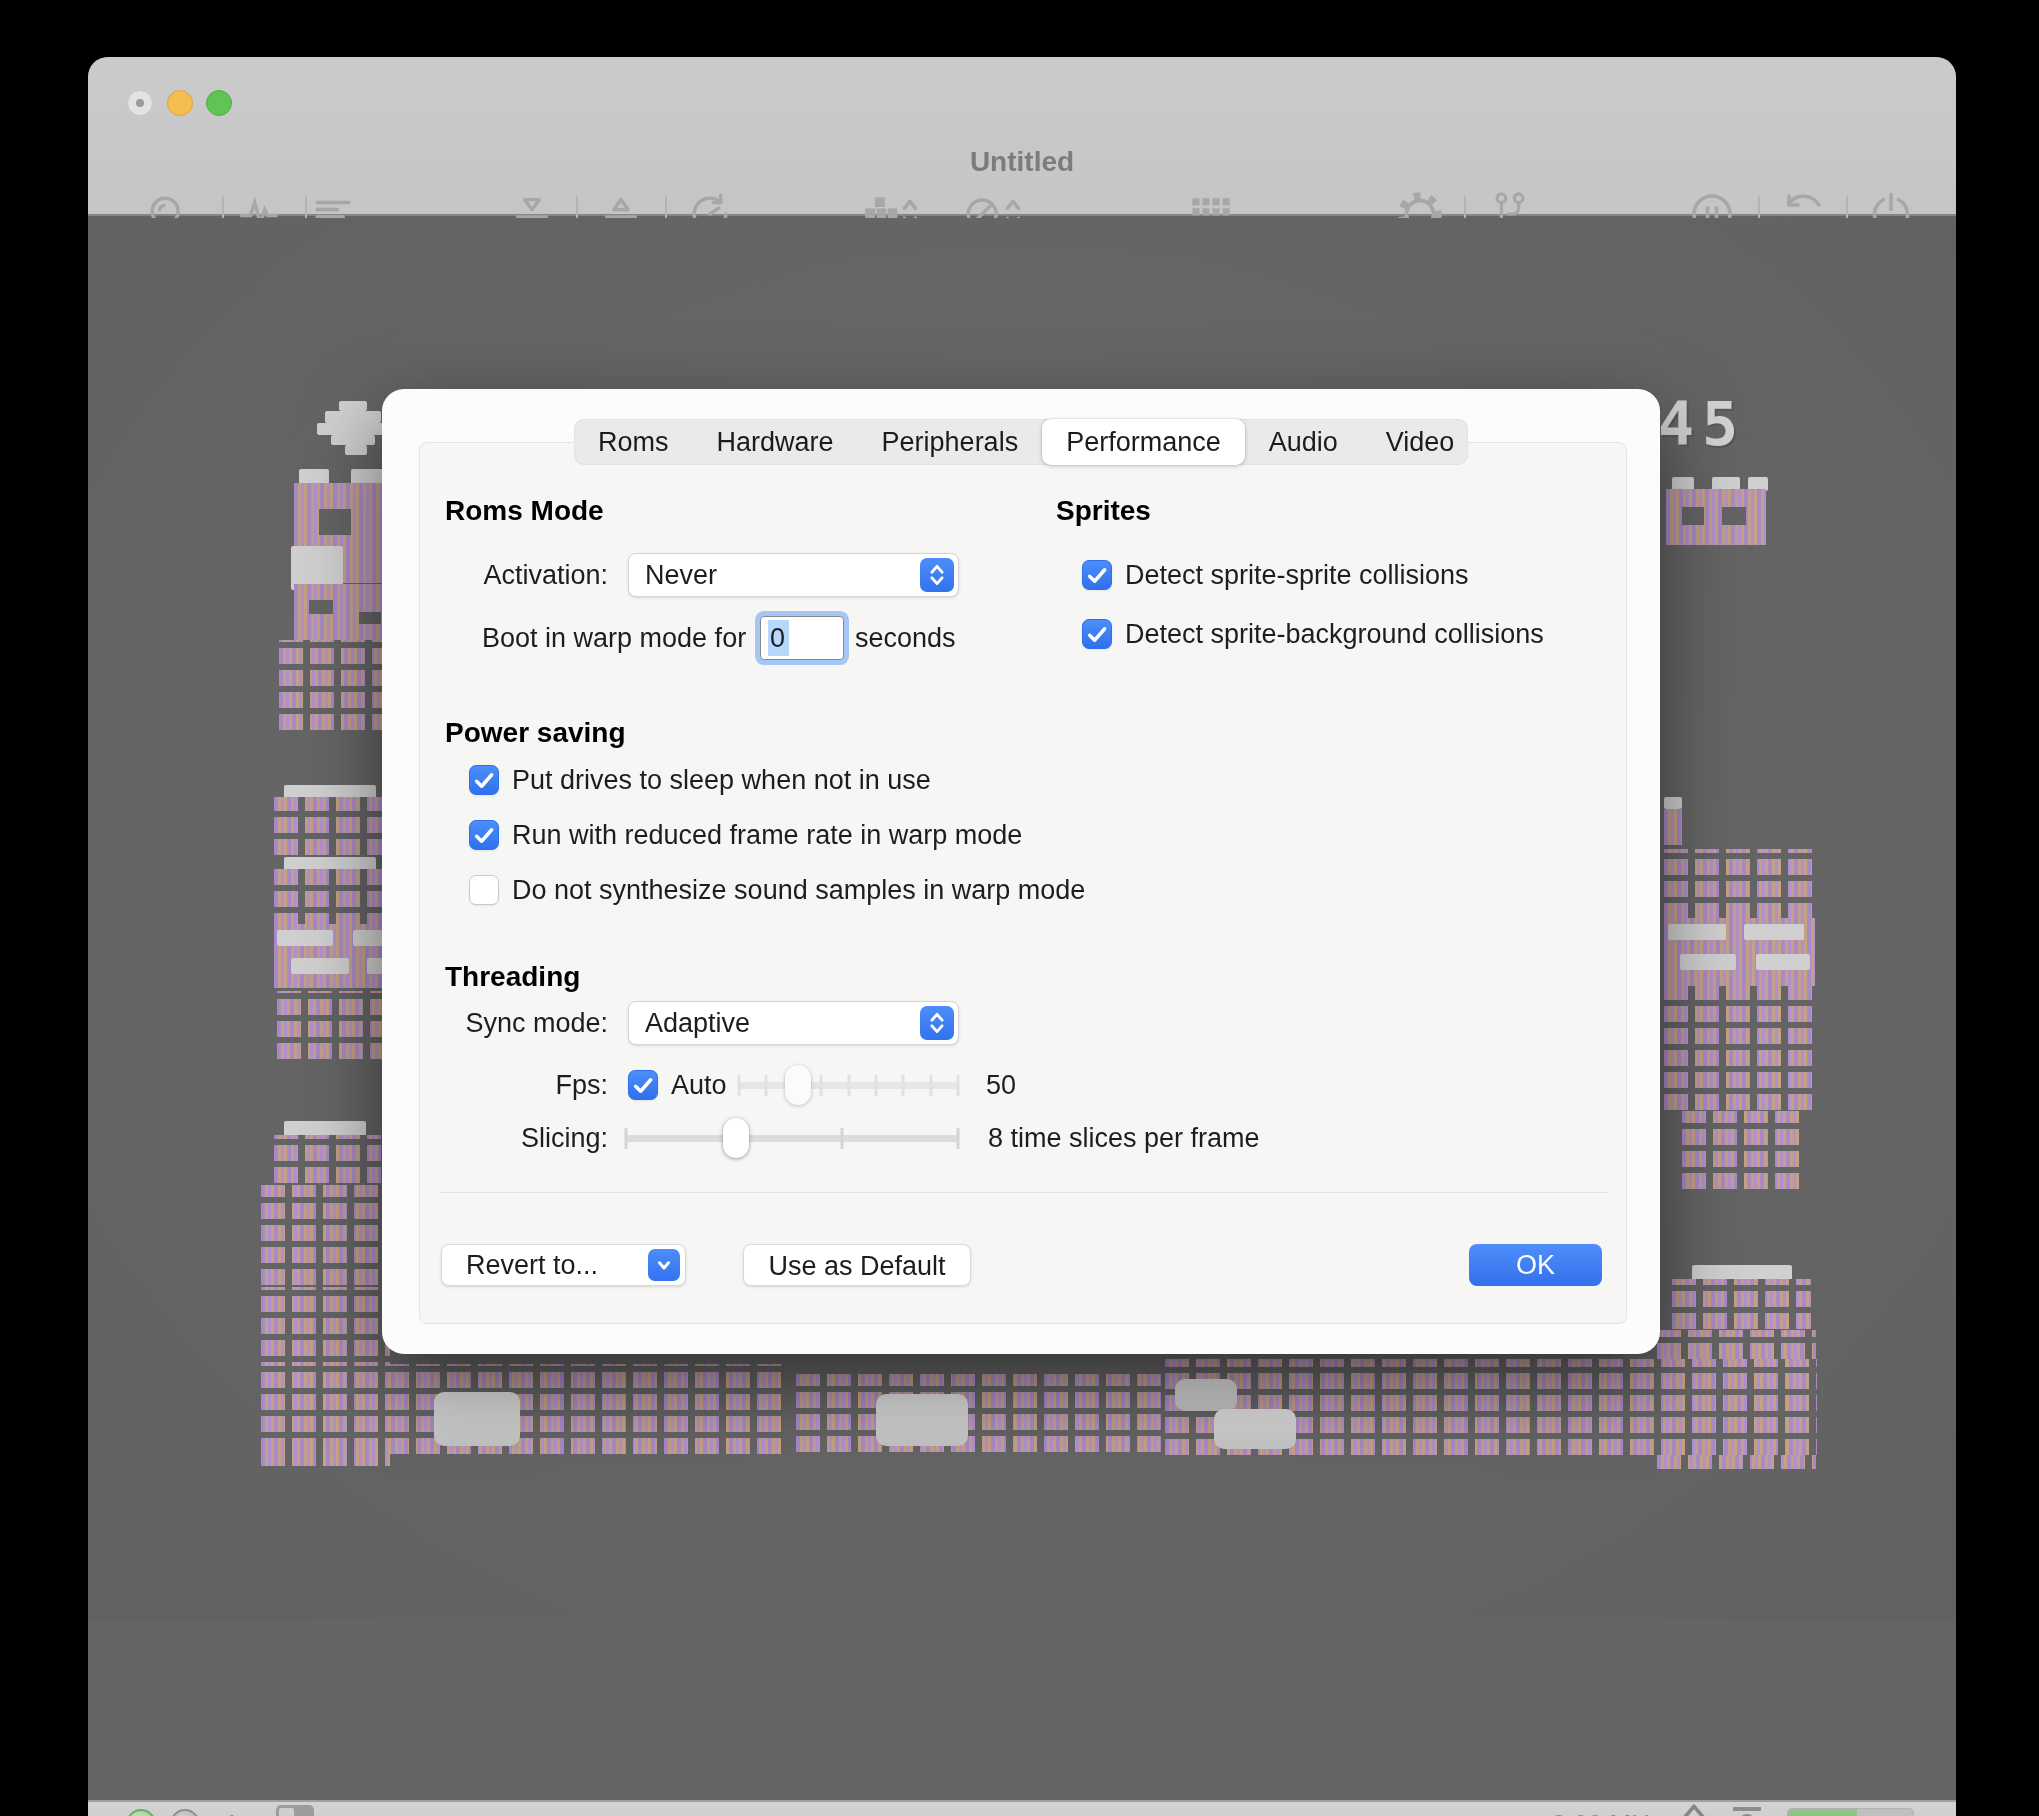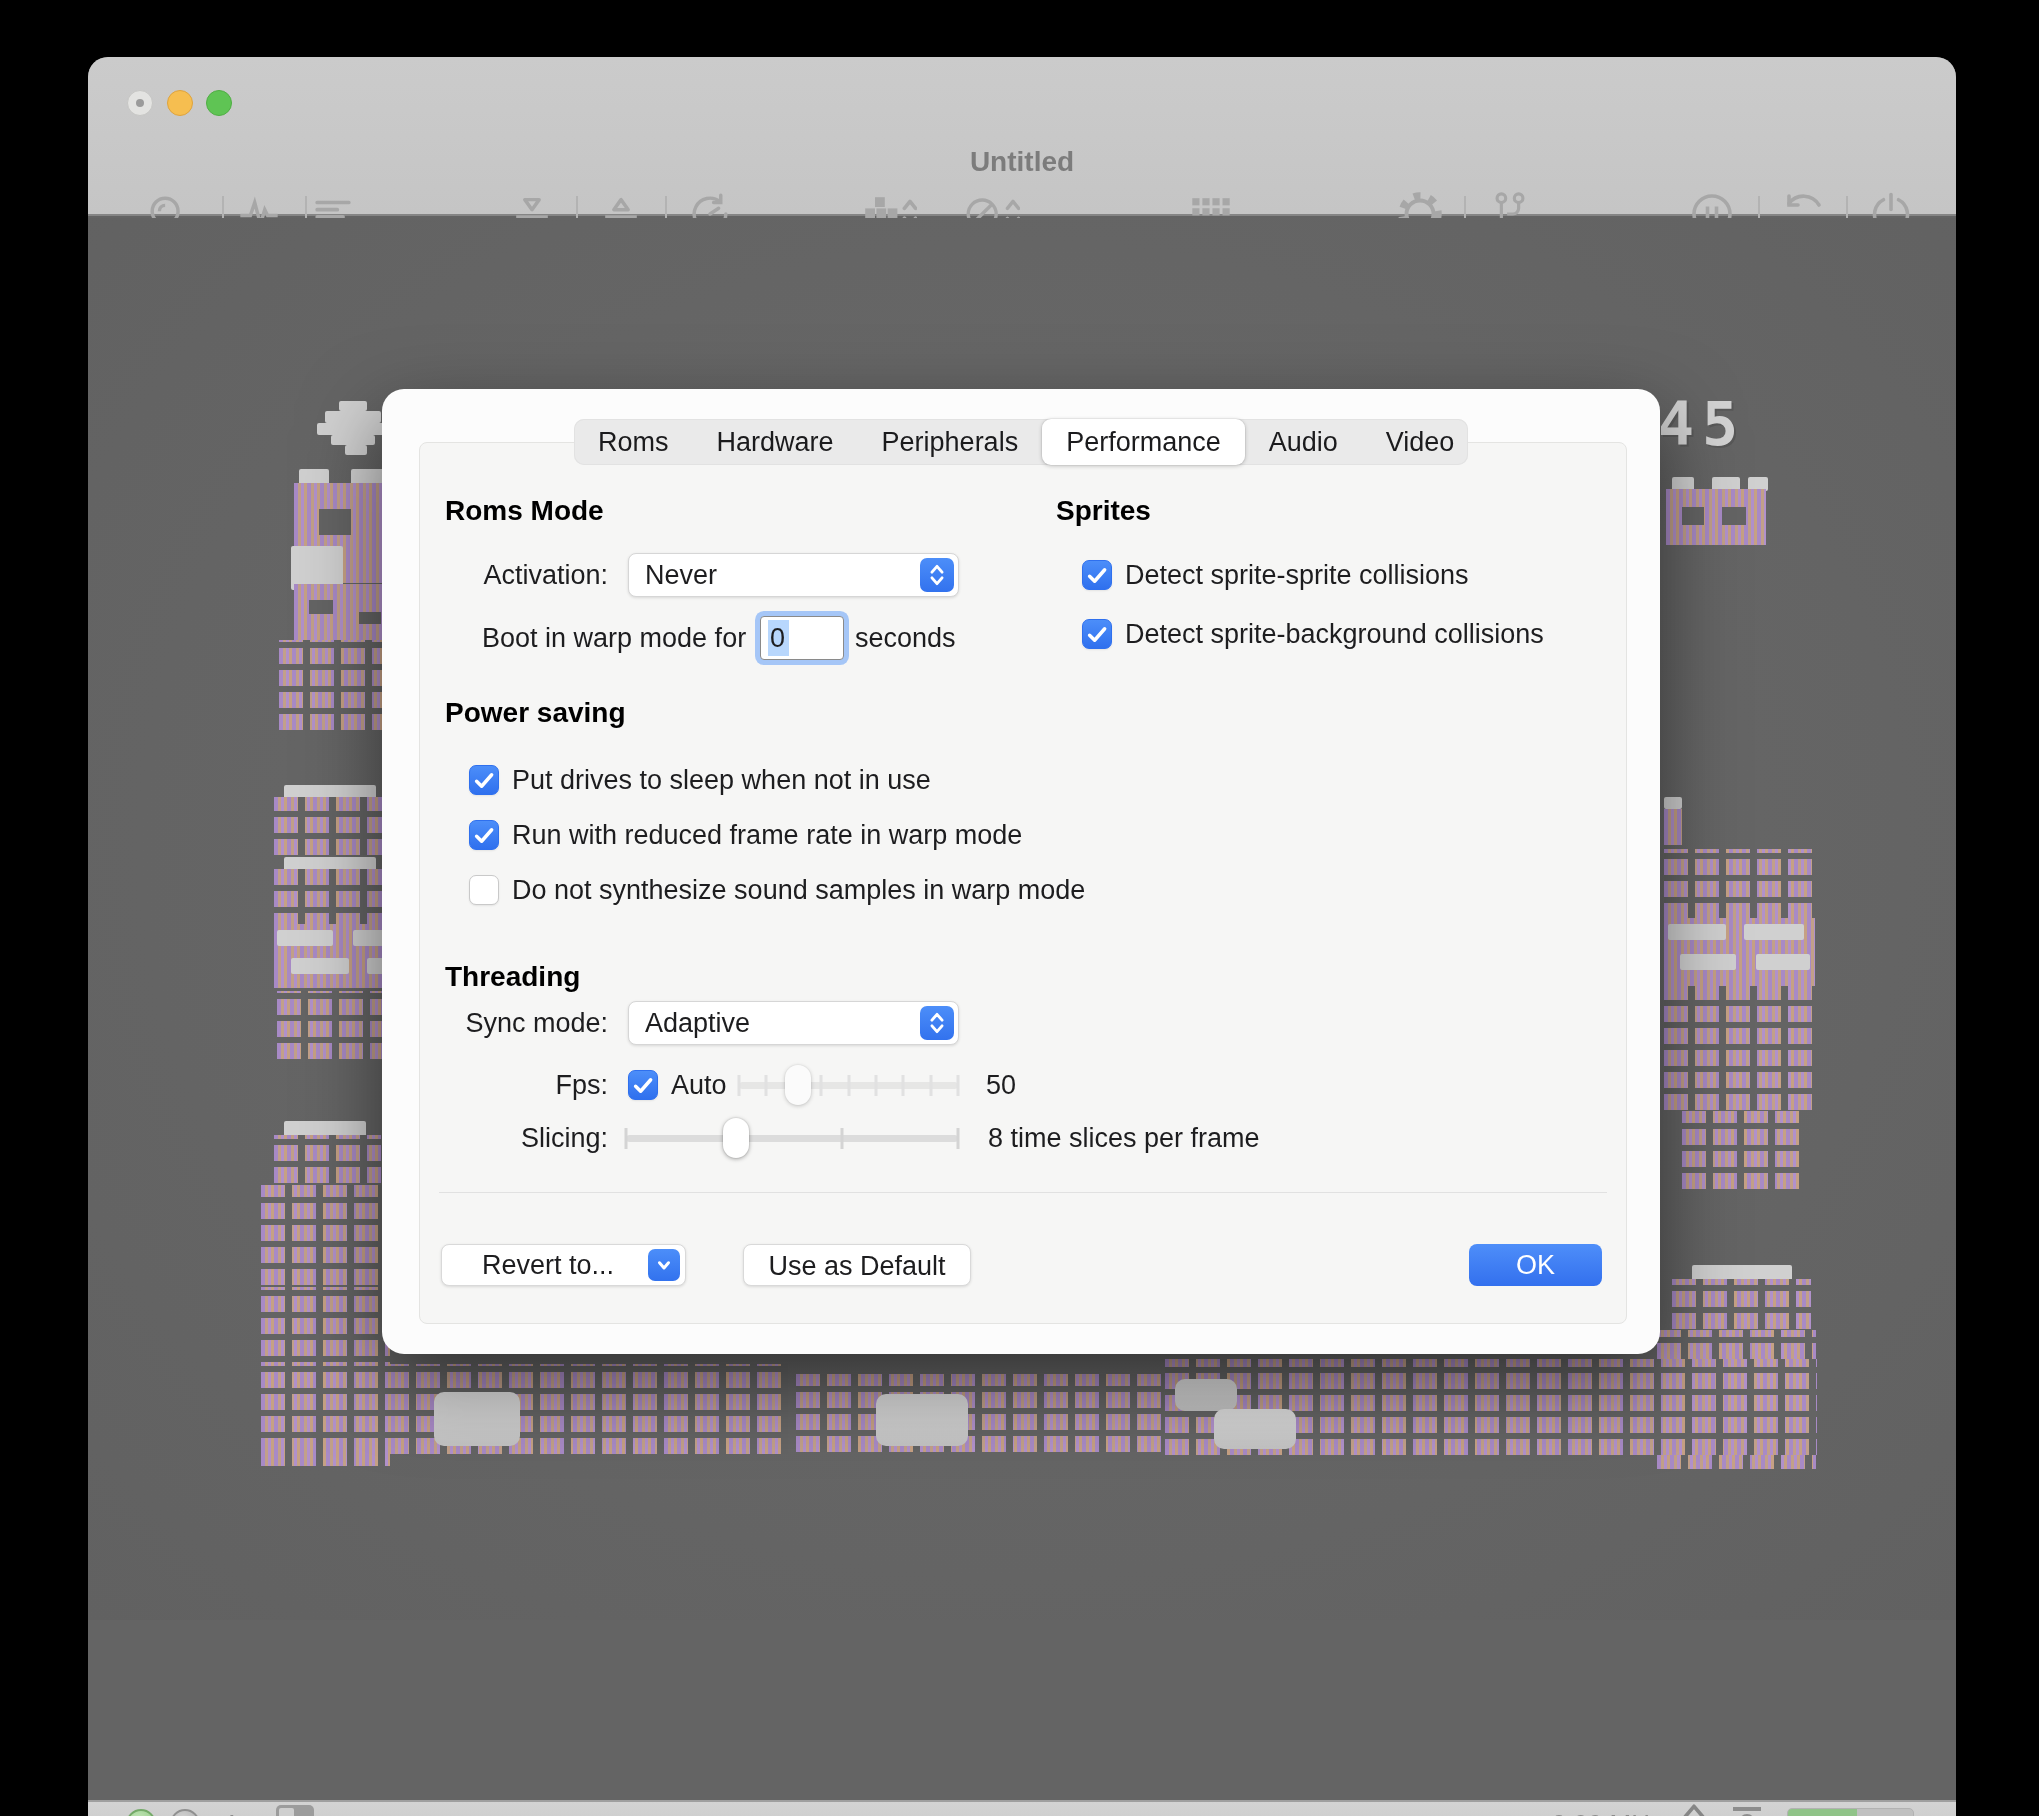--- a/index.html
+++ b/index.html
@@ -110,21 +110,21 @@
   .slider.dim { opacity:.6; }
 
   .hsep { position:absolute; left:57px; width:1168px; height:1px; background:#e1e1e1; }
 
   .btn { position:absolute; height:42px; border-radius:8px; font-size:27px; text-align:center;
     line-height:42px; cursor:default; }
   .btn-plain { background:#fff; border:1px solid #d9d9d9; box-shadow:0 1px 3px rgba(0,0,0,.12); color:#1d1d1f; }
   .btn-blue { background:linear-gradient(#4e8ef9,#3370ee); color:#fff; }
   .revert { position:absolute; height:42px; background:#fff; border:1px solid #d9d9d9; border-radius:8px;
     box-shadow:0 1px 3px rgba(0,0,0,.12); display:flex; align-items:center; }
-  .revert .rtext { flex:1; padding-left:16px;margin-left:24px; }
+  .revert .rtext { flex:1; padding-left:24px; }
   .revert .rchev { width:32px; height:32px; margin-right:5px; border-radius:7px;
     background:linear-gradient(#4c8ef9,#3272ee); display:flex; align-items:center; justify-content:center; }
 
   .val { position:absolute; line-height:44px; white-space:nowrap; }
 </style>
 </head>
 <body>
 
 <div class="window">
 
@@ -394,21 +394,21 @@
     </div>
     <div class="checkrow" style="left:700px; top:223px;">
       <span class="cb checked">
         <svg width="23" height="21" viewBox="0 0 16 14" fill="none" stroke="#fff" stroke-width="2.4" stroke-linecap="round" stroke-linejoin="round">
             <path d="M2.5 7.5 L6 11 L13 3"></path>
           </svg>
       </span>
       <span>Detect sprite-background collisions</span>
     </div>
 
-    <div class="heading" style="left:63px; top:308px;">Power saving</div>
+    <div class="heading" style="left:63px; top:328px;">Power saving</div>
     <div class="checkrow" style="left:87px; top:369px;">
       <span class="cb checked">
         <svg width="23" height="21" viewBox="0 0 16 14" fill="none" stroke="#fff" stroke-width="2.4" stroke-linecap="round" stroke-linejoin="round">
             <path d="M2.5 7.5 L6 11 L13 3"></path>
           </svg>
       </span>
       <span>Put drives to sleep when not in use</span>
     </div>
     <div class="checkrow" style="left:87px; top:424px;">
       <span class="cb checked">

